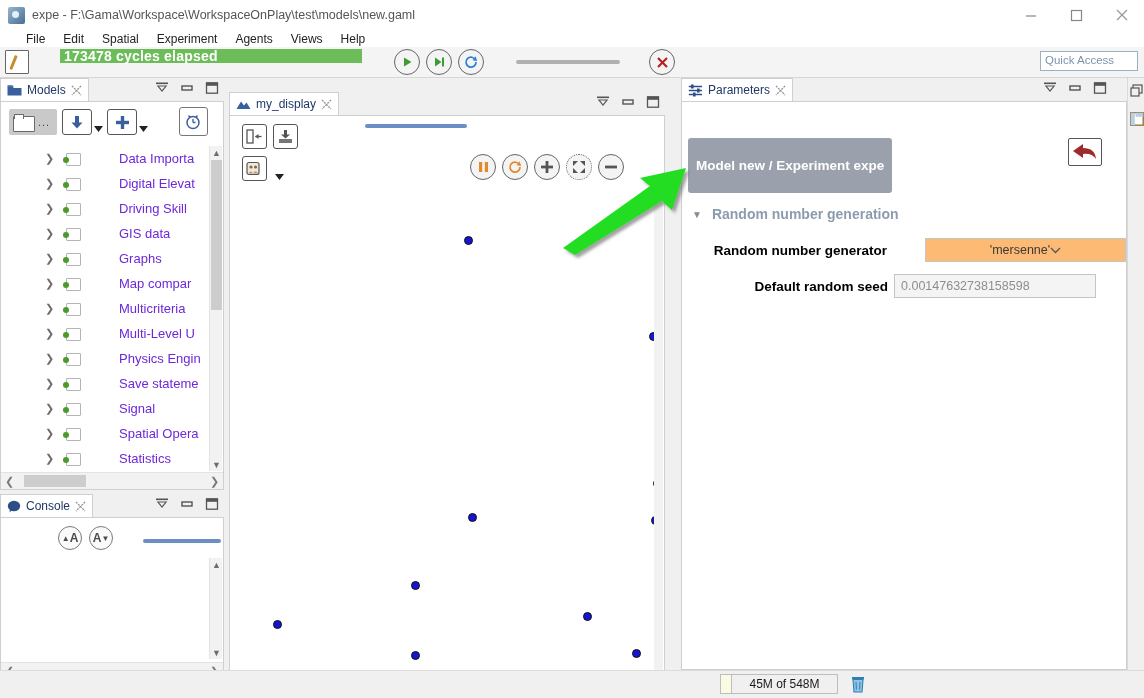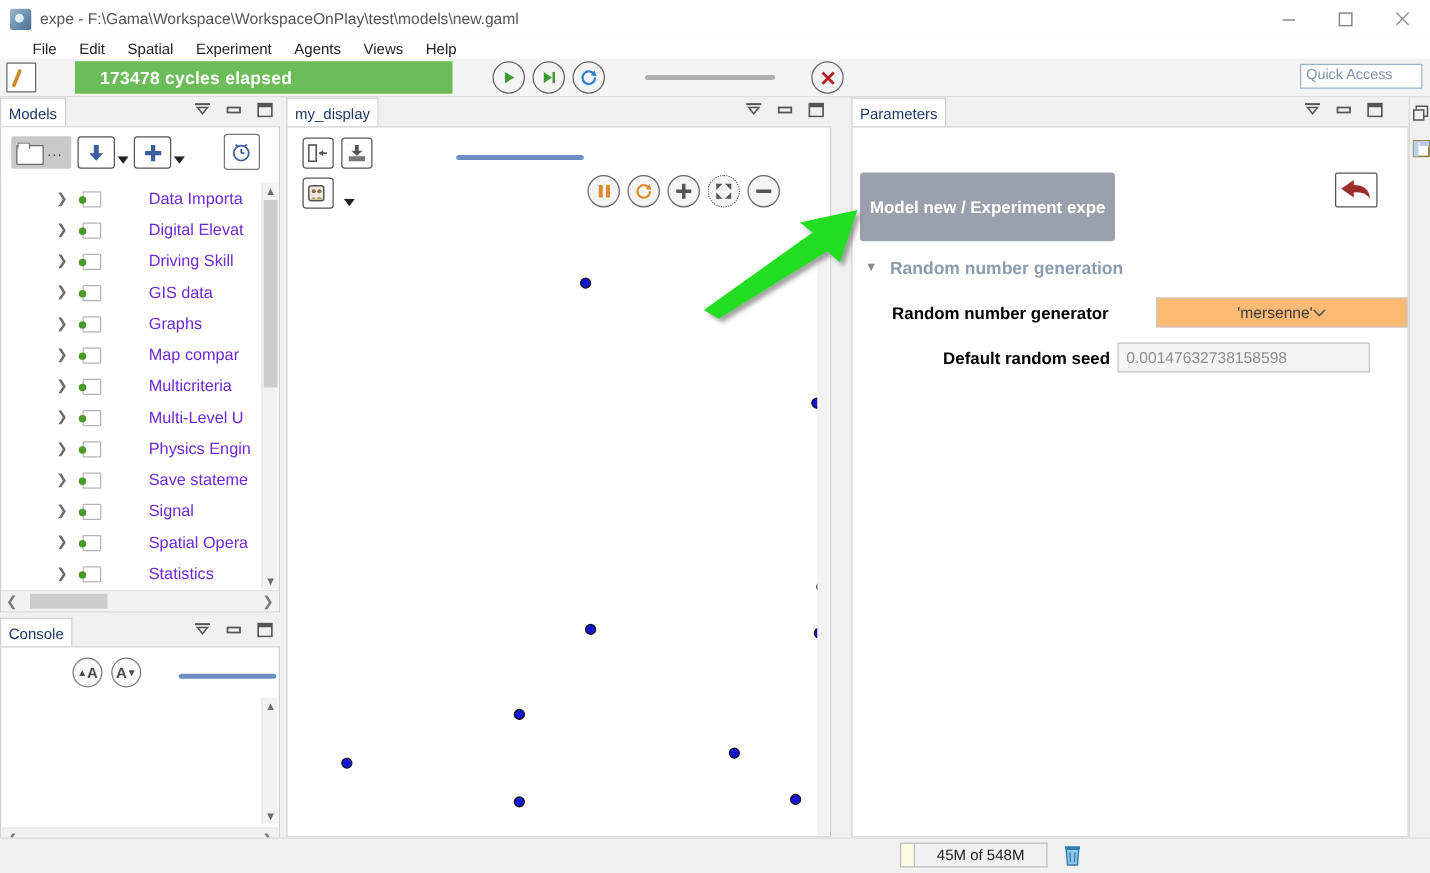--- a/index.html
+++ b/index.html
@@ -46,23 +46,23 @@
   }
   .editor-btn {
     position: absolute; left: 5px; top: 3px; width: 24px; height: 24px;
     background: #fff; border: 1px solid #666; border-radius: 1px;
   }
   .editor-btn::after {
     content: ""; position: absolute; left: 6px; top: 4px; width: 3px; height: 15px;
     background: #c98b2e; transform: rotate(22deg); border-radius: 1px;
   }
   .cycles {
-    position: absolute; left: 60px; top: 49px; width: 302px; height: 26px;
+    position: absolute; left: 60px; top: 49px; width: 302px; height: 14px;
     background: #6cbd5a; color: #ffffff; font-size: 14px; font-weight: bold;
-    display: flex; align-items: center; padding-left: 20px; letter-spacing: .2px;
+    display: flex; align-items: center; padding-left: 4px; letter-spacing: .2px;
   }
   .circbtn {
     position: absolute; width: 26px; height: 26px; border-radius: 50%;
     border: 1.6px solid #666; background: #f4f4f4;
     display: flex; align-items: center; justify-content: center;
   }
   .tb-slider {
     position: absolute; left: 516px; top: 60px; width: 104px; height: 4px;
     background: #b0b0b0; border-radius: 2px;
   }
@@ -71,21 +71,21 @@
     border: 1px solid #9ab0c4; background: #ffffff;
     font-size: 11.5px; color: #7c93ad; padding: 2px 0 0 4px;
   }
 
   
   .view { position: absolute; background: #f7f7f7; }
   .view-tabbar { position: relative; height: 23px; background: #f0f0f0; }
   .tab {
     position: absolute; left: 0; top: 0; height: 23px;
     background: #ffffff; border: 1px solid #cfcfcf; border-bottom: none;
-    display: flex; align-items: center; padding: 0 6px 0 6px; gap: 5px; flex-direction: column;
+    display: flex; align-items: center; padding: 0 6px 0 6px; gap: 5px;
   }
   .tab-label { font-size: 12px; color: #1f3864; font-weight: normal; white-space: nowrap; }
   .tab-close { width: 11px; height: 11px; opacity: .65; }
   .view-ctrls { position: absolute; right: 5px; top: 4px; display: flex; gap: 11px; }
   .view-body { position: absolute; left: 0; right: 0; background: #ffffff;
                border: 1px solid #cfcfcf; }
 
   
   #models-panel { left: 0; top: 78px; width: 224px; height: 412px; }
   #models-panel .view-body { top: 23px; bottom: 0; border-top: 1px solid #cfcfcf; background:#fff; }
@@ -146,21 +146,21 @@
     font-size: 12px; color: #4a4a4a; font-weight: bold;
   }
   .console-slider {
     position: absolute; left: 143px; top: 539px; width: 78px; height: 4px;
     background: #6b8fc4; border-radius: 2px;
   }
   .console-text { position: absolute; left: 3px; top: 40px; right: 16px; bottom: 20px;
                   background: #fff; }
 
   
-  #display-panel { left: 229px; top: 78px; width: 436px; height: 592px; }
+  #display-panel { left: 229px; top: 92px; width: 436px; height: 592px; }
   #display-panel .view-body { top: 23px; bottom: 0; }
   .disp-toolbar { position: absolute; left: 0; top: 0; width: 100%; height: 72px; }
   .disp-canvas {
     position: absolute; left: 1px; top: 72px; right: 10px; bottom: 1px;
     background: #ffffff; overflow: hidden;
   }
   .dot {
     position: absolute; width: 9px; height: 9px; border-radius: 50%;
     background: #1414d2; border: 1.3px solid #111;
   }

